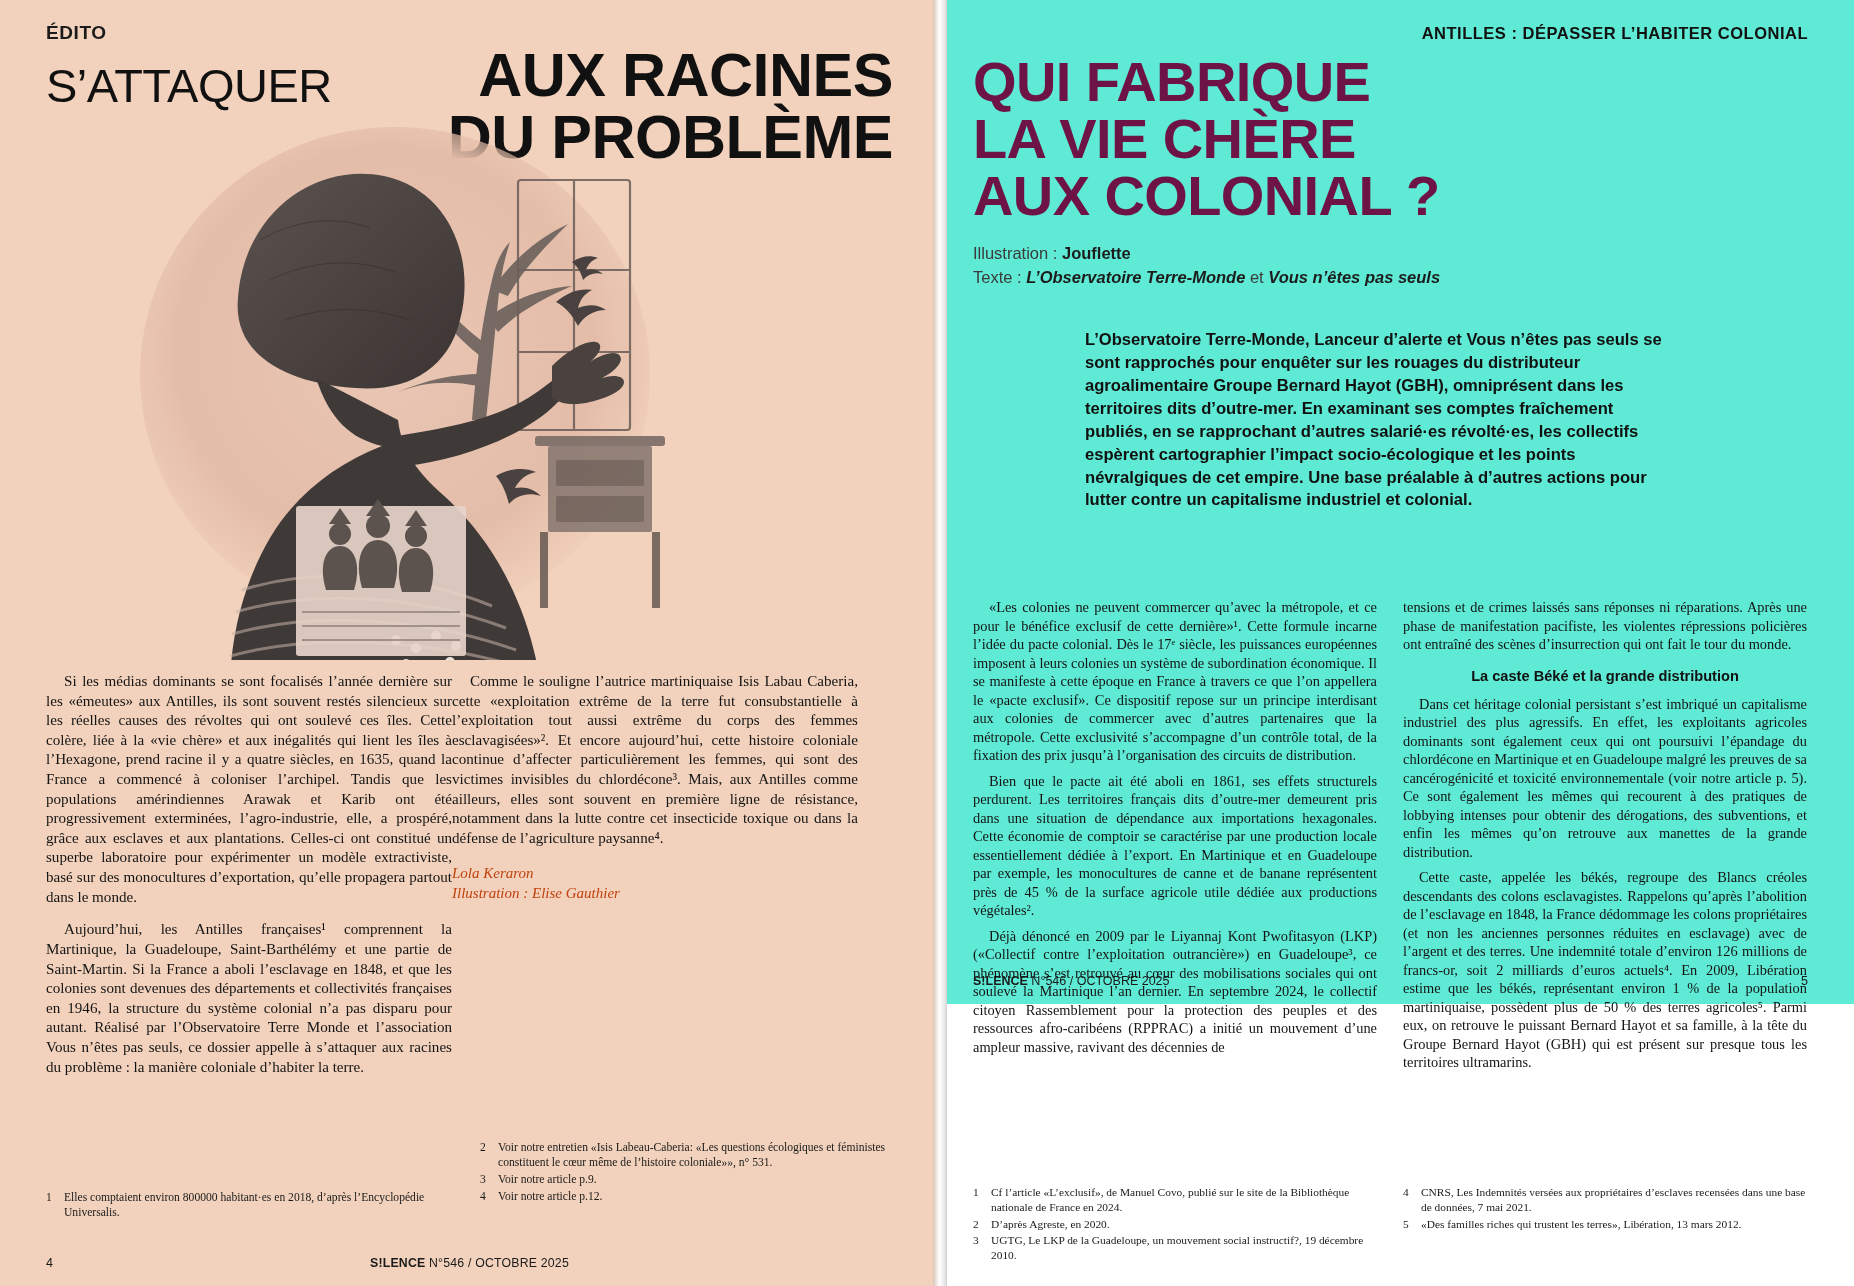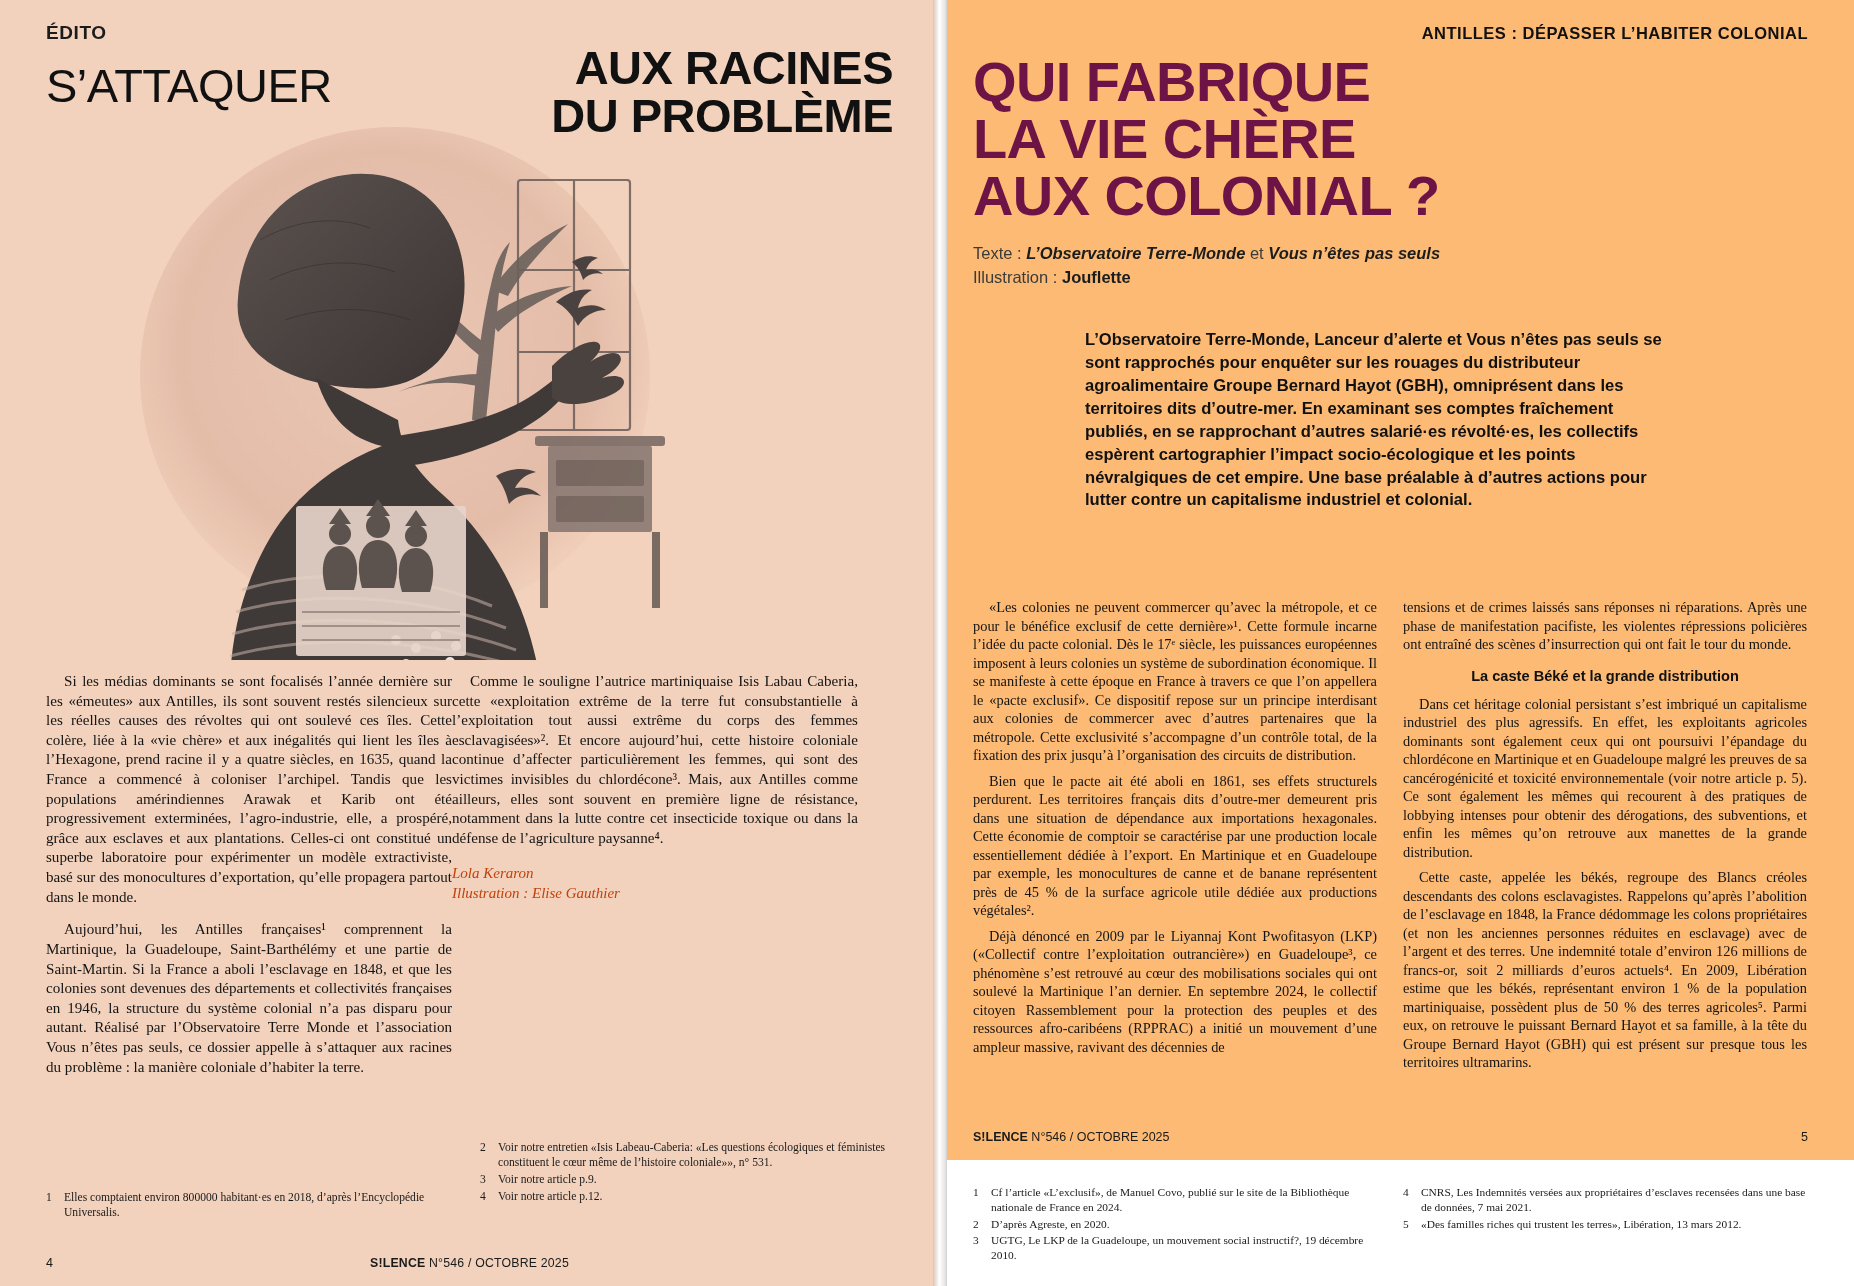--- a/index.html
+++ b/index.html
@@ -35,21 +35,21 @@
     color:#111;
     margin-top:18px;
     line-height:1.02;
   }
   .head-row {
     display:flex; justify-content:space-between; align-items:flex-start;
   }
   .head-right {
     font-family:"Liberation Sans", sans-serif;
     font-weight:bold;
-    font-size:47px;
+    font-size:61px;
     letter-spacing:-0.5px;
     color:#111;
     text-align:right;
     line-height:1.02;
   }
   .illus-wrap {
     position:absolute;
     left:120px; top:120px;
     width:560px; height:540px;
   }
@@ -116,22 +116,22 @@
 
   
   .gutter {
     width:14px; height:1286px;
     background:linear-gradient(to right,#d9c5b6,#ffffff 45%,#e6e6e6 85%,#cfcfcf);
   }
 
   
   .page-right {
     position:relative;
-    width:907px; height:1160px;
-    background:#fdba74;
+    width:907px; height:1004px;
+    background:#5eead4;
     padding:18px 46px 0 26px;
   }
   .kicker {
     font-family:"Liberation Sans", sans-serif;
     font-weight:bold;
     font-size:16.5px;
     letter-spacing:0.5px;
     text-align:right;
     color:#111;
     margin-top:6px;
@@ -380,28 +380,28 @@
     <div class="kicker">ANTILLES : DÉPASSER L’HABITER COLONIAL</div>
 
     <div class="big-title">
       <div>QUI FABRIQUE</div>
       <div>LA VIE CHÈRE</div>
       <div>AUX COLONIAL ?</div>
     </div>
 
     <div class="credits">
       <div>
+        <span>Illustration :</span>
+        <b>Jouflette</b>
+      </div>
+      <div>
         <span>Texte :</span>
         <b><i>L’Observatoire Terre-Monde</i></b>
         <span>et</span>
         <b><i>Vous n’êtes pas seuls</i></b>
-      </div>
-      <div>
-        <span>Illustration :</span>
-        <b>Jouflette</b>
       </div>
     </div>
 
     <div class="chapo">L’Observatoire Terre-Monde, Lanceur d’alerte et Vous n’êtes pas seuls se sont rapprochés pour enquêter sur les rouages du distributeur agroalimentaire Groupe Bernard Hayot (GBH), omniprésent dans les territoires dits d’outre-mer. En examinant ses comptes fraîchement publiés, en se rapprochant d’autres salarié·es révolté·es, les collectifs espèrent cartographier l’impact socio-écologique et les points névralgiques de cet empire. Une base préalable à d’autres actions pour lutter contre un capitalisme industriel et colonial.</div>
 
     <div class="right-cols">
       <div class="rcol">
         <p>«Les colonies ne peuvent commercer qu’avec la métropole, et ce pour le bénéfice exclusif de cette dernière»¹. Cette formule incarne l’idée du pacte colonial. Dès le 17ᵉ siècle, les puissances européennes imposent à leurs colonies un système de subordination économique. Il se manifeste à cette époque en France à travers ce que l’on appellera le «pacte exclusif». Ce dispositif repose sur un principe interdisant aux colonies de commercer avec d’autres partenaires que la métropole. Cette exclusivité s’accompagne d’un contrôle total, de la fixation des prix jusqu’à l’organisation des circuits de distribution.</p>
         <p>Bien que le pacte ait été aboli en 1861, ses effets structurels perdurent. Les territoires français dits d’outre-mer demeurent pris dans une situation de dépendance aux importations hexagonales. Cette économie de comptoir se caractérise par une production locale essentiellement dédiée à l’export. En Martinique et en Guadeloupe par exemple, les monocultures de canne et de banane représentent près de 45 % de la surface agricole utile dédiée aux productions végétales².</p>
         <p>Déjà dénoncé en 2009 par le Liyannaj Kont Pwofitasyon (LKP) («Collectif contre l’exploitation outrancière») en Guadeloupe³, ce phénomène s’est retrouvé au cœur des mobilisations sociales qui ont soulevé la Martinique l’an dernier. En septembre 2024, le collectif citoyen Rassemblement pour la protection des peuples et des ressources afro-caribéens (RPPRAC) a initié un mouvement d’une ampleur massive, ravivant des décennies de</p>

